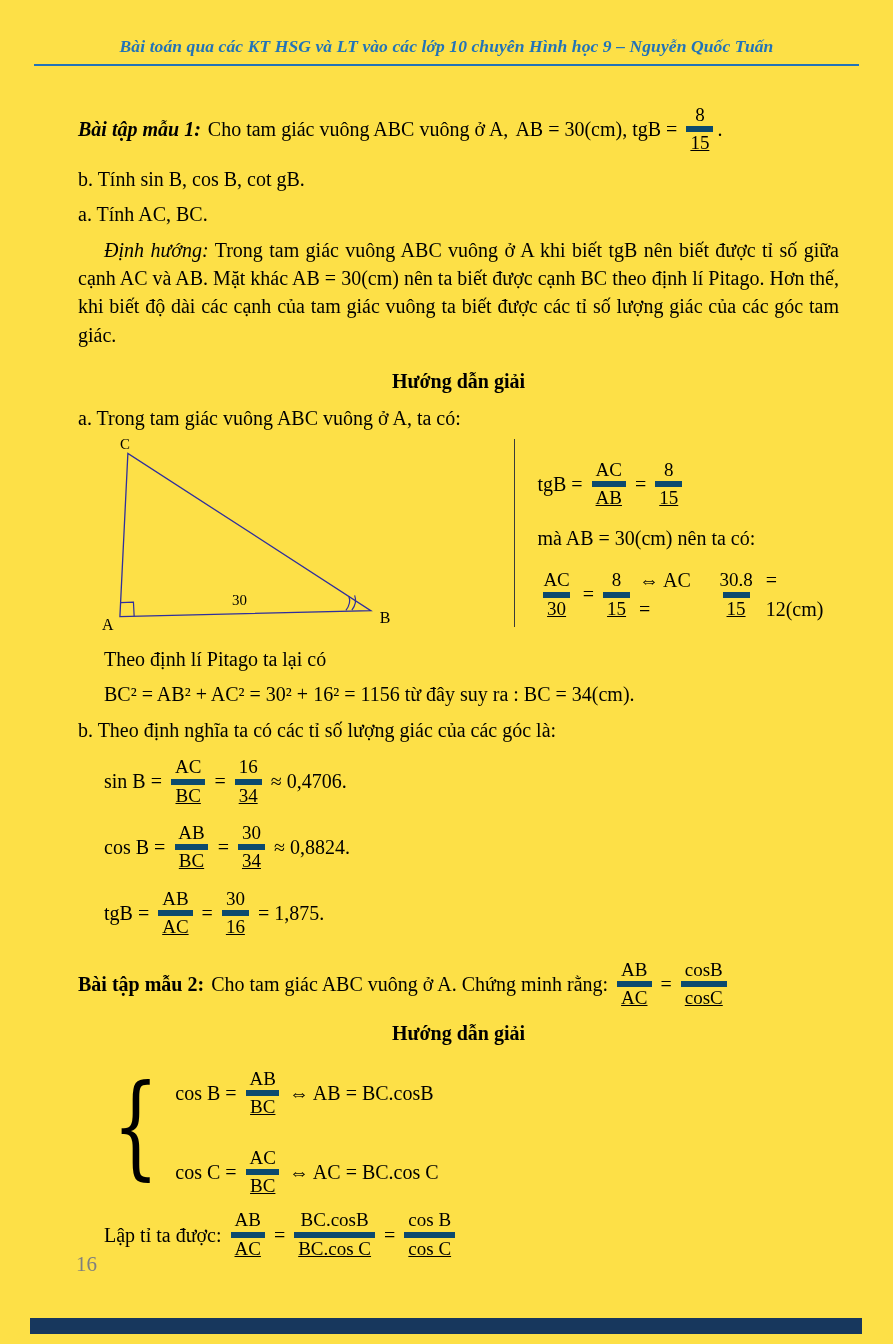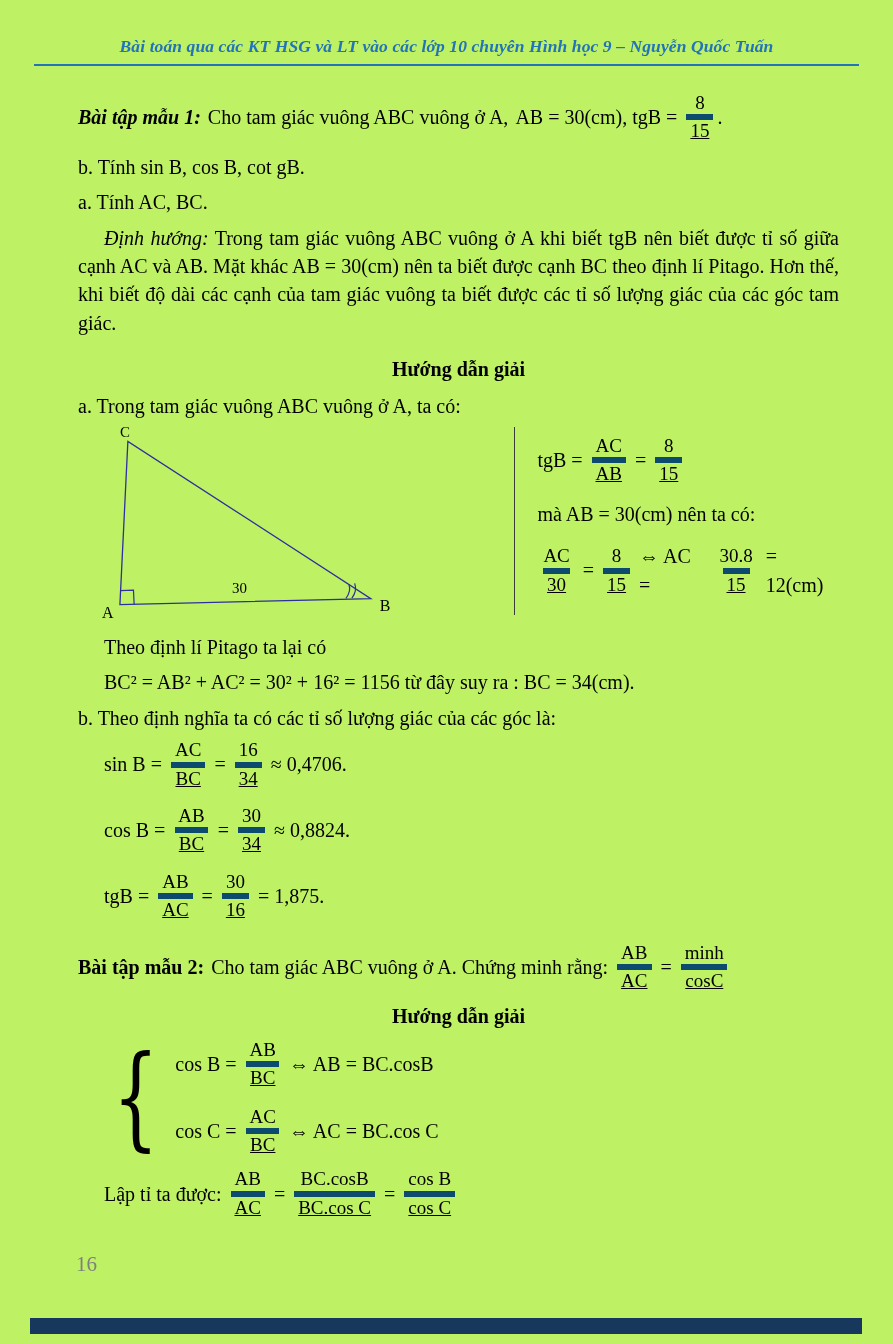--- a/index.html
+++ b/index.html
@@ -1,36 +1,36 @@
 <!DOCTYPE html>
 <html><head>
 <meta charset="utf-8">
 <style>
   * { margin:0; padding:0; box-sizing:border-box; }
   html,body { background:#e8e8e8; }
   .page {
     width:893px; height:1344px; position:relative; margin:0 auto;
-    background:#bef264; font-family:"Liberation Serif", serif; color:#000;
+    background:#fde047; font-family:"Liberation Serif", serif; color:#000;
     overflow:hidden;
   }
   .header { padding:36px 34px 0 34px; }
   .header-title {
     text-align:center; font-style:italic; font-weight:bold; font-size:17.5px;
     color:#2273b8; padding-bottom:7px; border-bottom:2px solid #2273b8;
     letter-spacing:0.1px;
   }
   .content { padding:26px 54px 0 78px; font-size:20px; line-height:1.42; }
   .p { margin-bottom:7px; }
   .bold-italic { font-weight:bold; font-style:italic; }
   .bold { font-weight:bold; }
   .italic { font-style:italic; }
   .center-bold { text-align:center; font-weight:bold; margin:4px 0 8px 0; }
   .indent { margin-left:26px; }
   .hint { text-align:justify; text-indent:26px; margin-bottom:18px; }
-  .math-line { display:flex; align-items:center; gap:7px; margin-bottom:10px; flex-wrap:nowrap; }
+  .math-line { display:flex; align-items:center; gap:7px; margin-bottom:10px; flex-wrap:nowrap;margin-top:12px; }
   .frac {
     display:inline-flex; flex-direction:column; align-items:center;
     vertical-align:middle; margin:0 2px; font-size:19px; line-height:1.18;
     text-align:center;
   }
   .frac > span { padding:0 4px; display:block; }
   .frac .den { border-top:6px solid #0c4a6e;text-decoration:underline; }
   .figure-row { display:flex; align-items:flex-start; margin:2px 0 6px 22px; }
   .triangle { display:block; }
   .divider { width:1px; background:#3a3a3a; height:188px; margin-left:44px; }
@@ -193,21 +193,21 @@
 
     <div class="math-line" style="margin-top:20px;">
       <span class="bold">Bài tập mẫu 2:</span>
       <span>Cho tam giác ABC vuông ở A. Chứng minh rằng:</span>
       <span class="frac">
         <span class="num">AB</span>
         <span class="den">AC</span>
       </span>
       <span>=</span>
       <span class="frac">
-        <span class="num">minh</span>
+        <span class="num">cosB</span>
         <span class="den">cosC</span>
       </span>
     </div>
 
     <div class="center-bold">Hướng dẫn giải</div>
 
 
     <div class="system">
       <span class="brace">{</span>
       <div class="system-rows">

